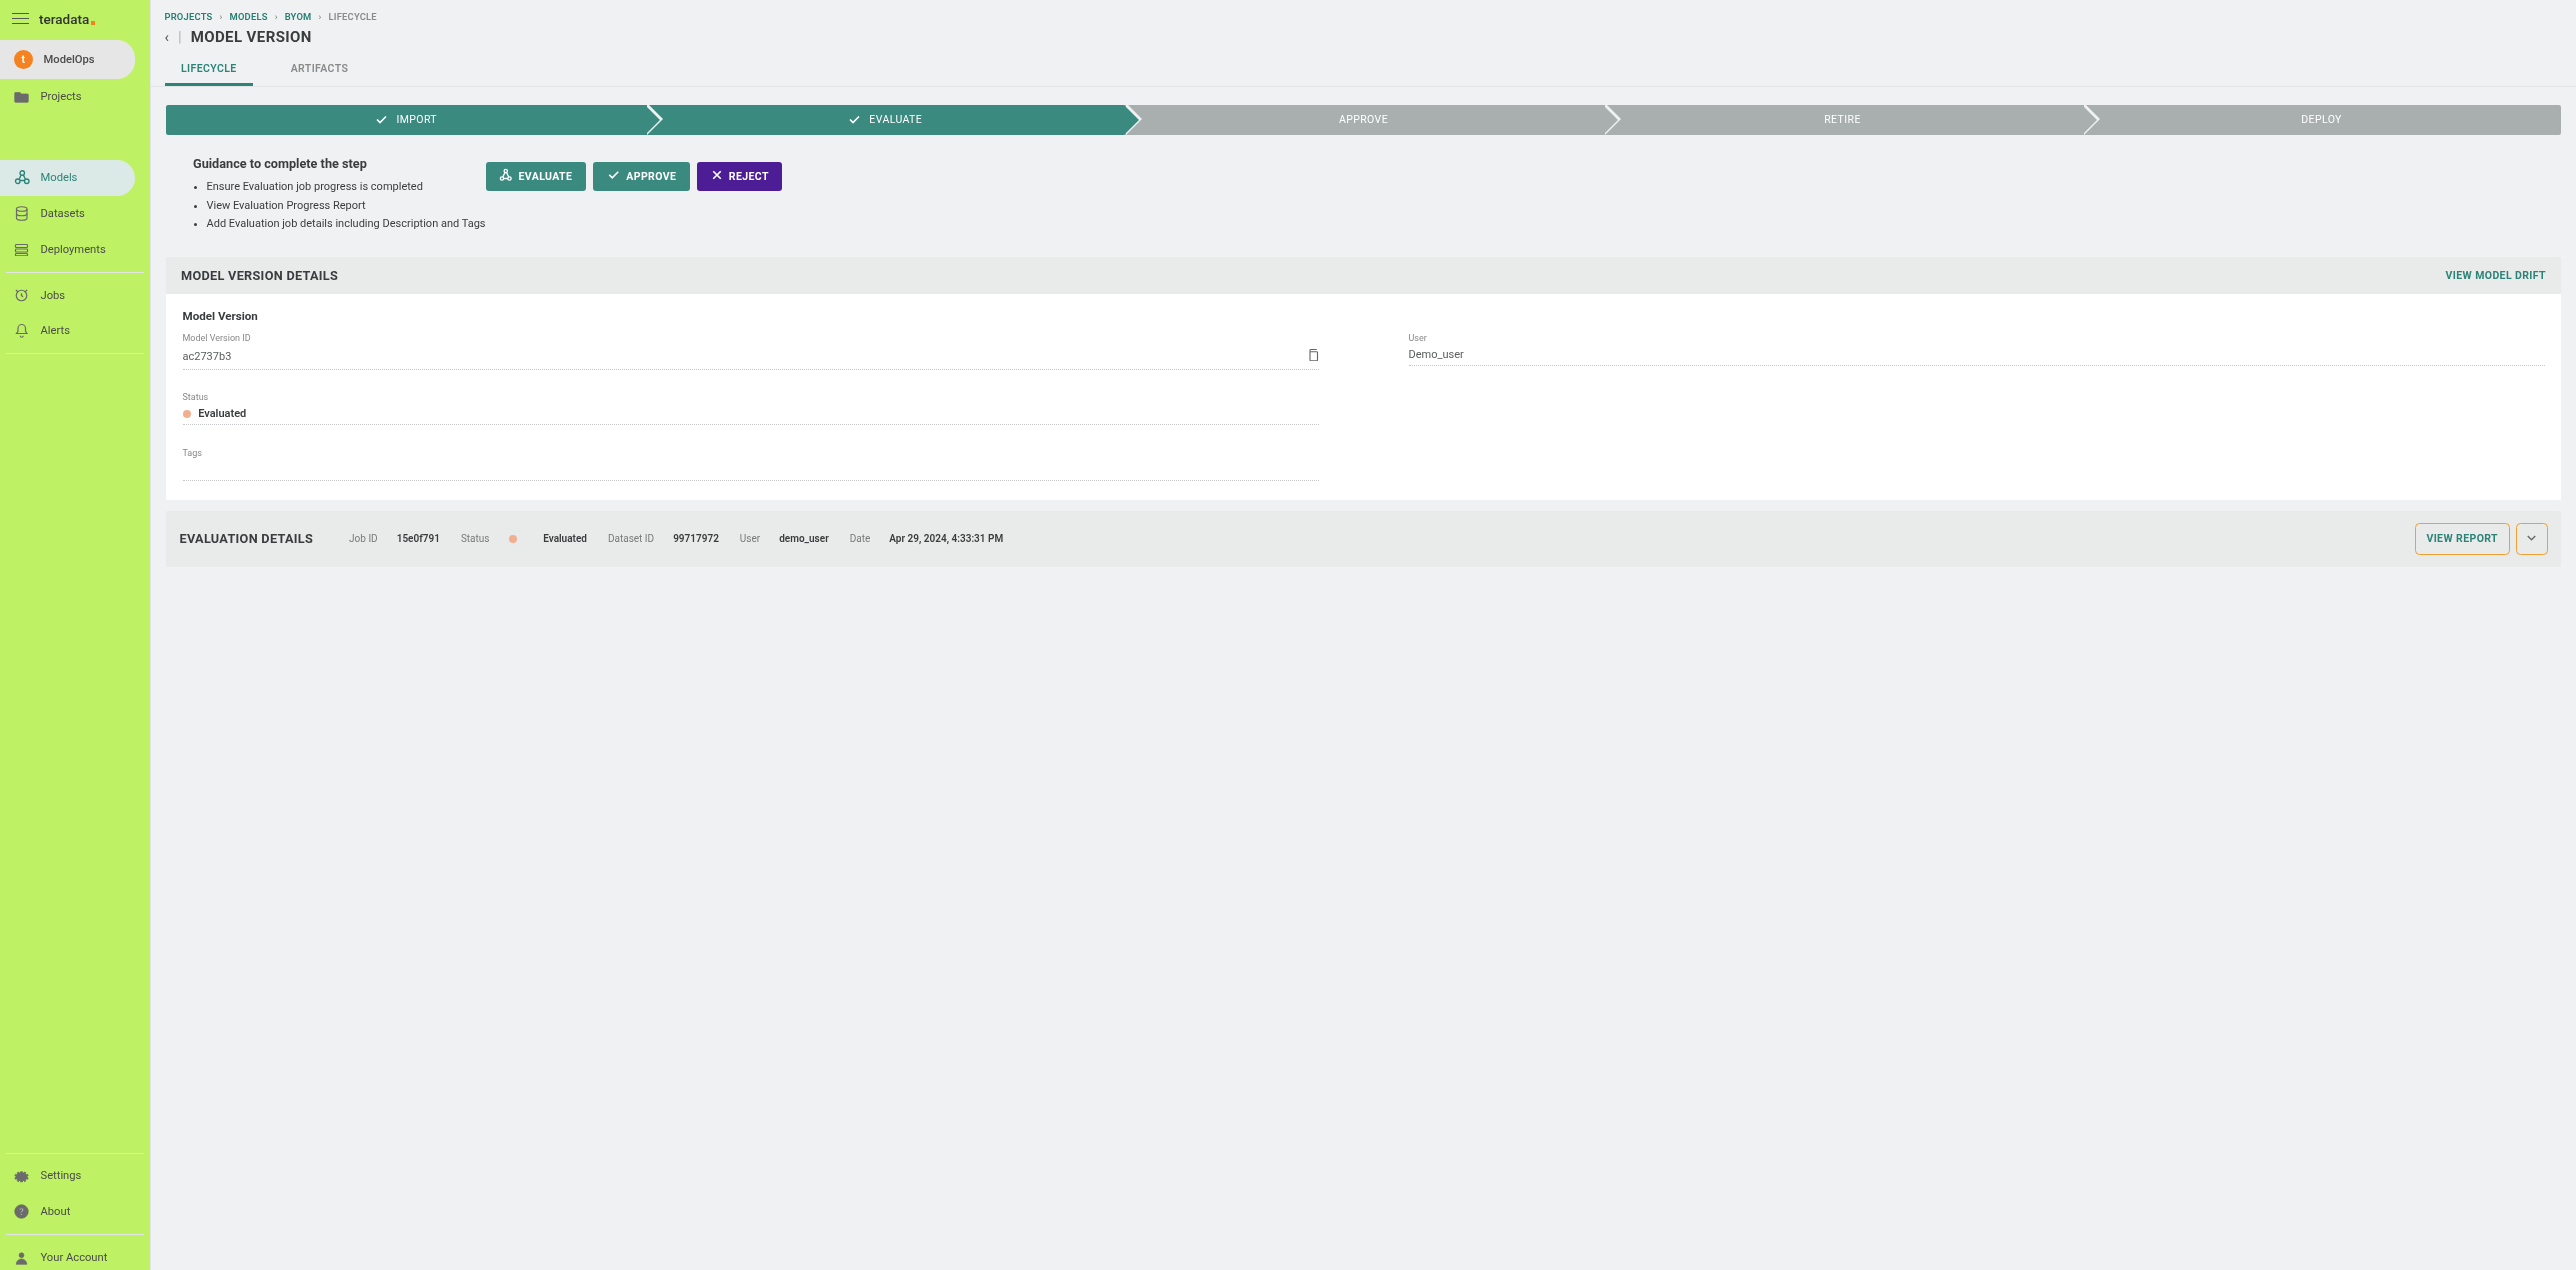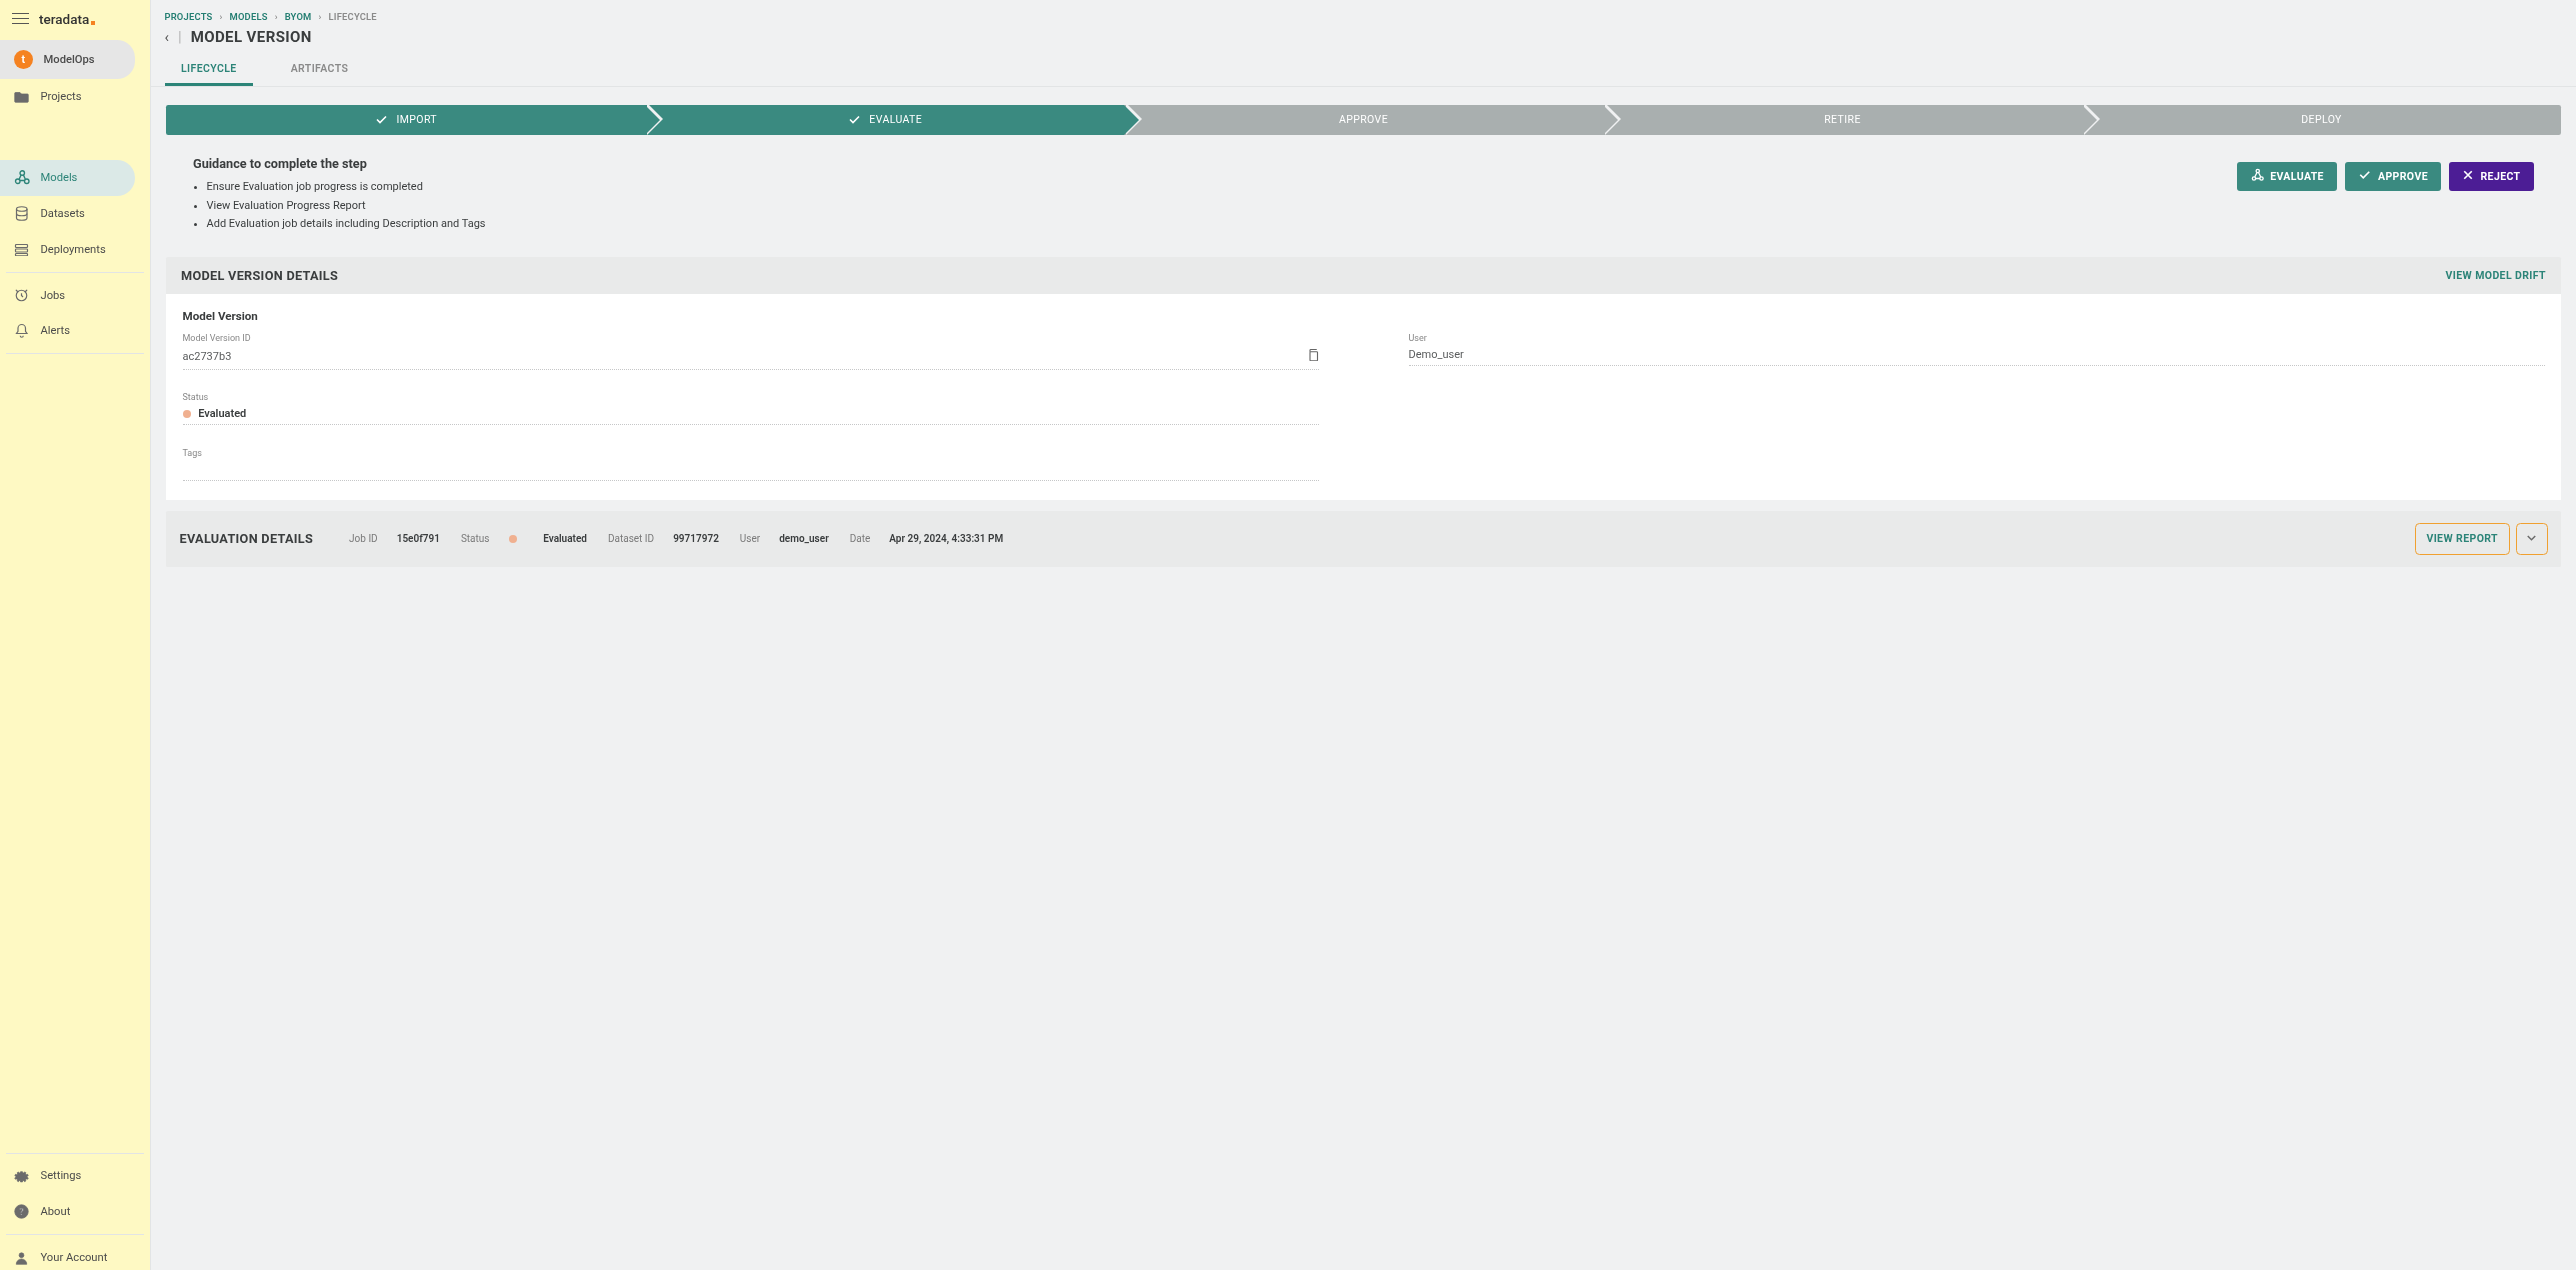--- a/index.html
+++ b/index.html
@@ -1,20 +1,20 @@
 <!DOCTYPE html>
 <html style="font-size:12px"><head>
 <meta charset="utf-8">
 <style>
   * { box-sizing: border-box; margin: 0; padding: 0; font-family: -apple-system, BlinkMacSystemFont, "Segoe UI", Roboto, Arial, sans-serif; }
   body { background: #f0f1f2; color: #333; font-size: 10.5px; }
   .app { display: flex; height: 100vh; min-height: 580px; }
 
   
-  .sidebar { width: 151px; background: #fef9c3; border-right: 0.7px solid #e2e4e5; display: flex; flex-direction: column; }
+  .sidebar { width: 151px; background: #bef264; border-right: 0.7px solid #e2e4e5; display: flex; flex-direction: column; }
   .sidebar-top { display: flex; align-items: center; padding: 10.5px 12px 13.5px; gap: 10.5px; }
   .menu-icn { width: 16.5px; height: 12px; display:inline-block; }
   .menu-icn span { display:block; height:1.5px; background:#555; margin-bottom:3.7px; }
   .logo-wrap { display:flex; align-items:baseline; font-weight:500; font-size:13.5px; color:#333; }
   .logo-wrap .dot { width:4.5px; height:4.5px; background:#f58220; border-radius:0; margin-left:1.5px; align-self:flex-end; margin-bottom:1.5px; }
   .nav-item { display:flex; align-items:center; gap:10.5px; padding:9.7px 13.5px; font-size:11.2px; color:#4b4b4b; cursor:pointer; border-radius:0 18px 18px 0; margin-right:15px; }
   .nav-item:first-of-type { margin-top: 3px; }
   .nav-item.modelops { background:#e6e6e6; font-weight:500; }
   .nav-item.modelops .icn-round { width:19.5px; height:19.5px; border-radius:50%; background:#f58220; color:#fff; display:flex; align-items:center; justify-content:center; font-weight:bold; font-size:10.5px; }
   .nav-item.active { background:#dbe9e7; color:#2c8478; }
@@ -58,21 +58,21 @@
     content:""; position:absolute; right:-18px; top:-1.5px; width:0; height:0;
     border-top:16.5px solid transparent; border-bottom:16.5px solid transparent;
     border-left:16.5px solid #f0f1f2; z-index:2;
   }
   .step:last-child::after, .step:last-child::before { display:none; }
   .step:last-child { border-radius:0 2.2px 2.2px 0; }
   .step.done::after { border-left-color:#3a8a80; }
   .step .chk { display:inline-flex; }
 
   
-  .guidance-row { display:flex; align-items:flex-start; justify-content:space-between; padding: 0 27px 22.5px; }
+  .guidance-row { display:flex; align-items:flex-start; padding: 0 27px 22.5px; }
   .guidance h3 { font-size:12.7px; font-weight:700; color:#3a3d3e; margin-bottom:7.5px; }
   .guidance ul { list-style:disc; padding-left:13.5px; }
   .guidance li { font-size:11px; color:#3a3d3e; line-height:1.7; }
   .actions { display:flex; gap:7.5px; padding-top: 6px; }
   .btn { display:inline-flex; align-items:center; gap:6px; padding: 6.7px 13.5px; border:none; border-radius:3px; font-weight:700; letter-spacing:0.4px; font-size:10.5px; cursor:pointer; }
   .btn.teal { background:#3a8a80; color:#fff; }
   .btn.dark { background:#4c1d95; color:#fff; }
 
   
   .card-header { background:#e9eaea; padding: 11.2px 15px; display:flex; align-items:center; justify-content:space-between; border-radius:1.5px 1.5px 0 0; }

